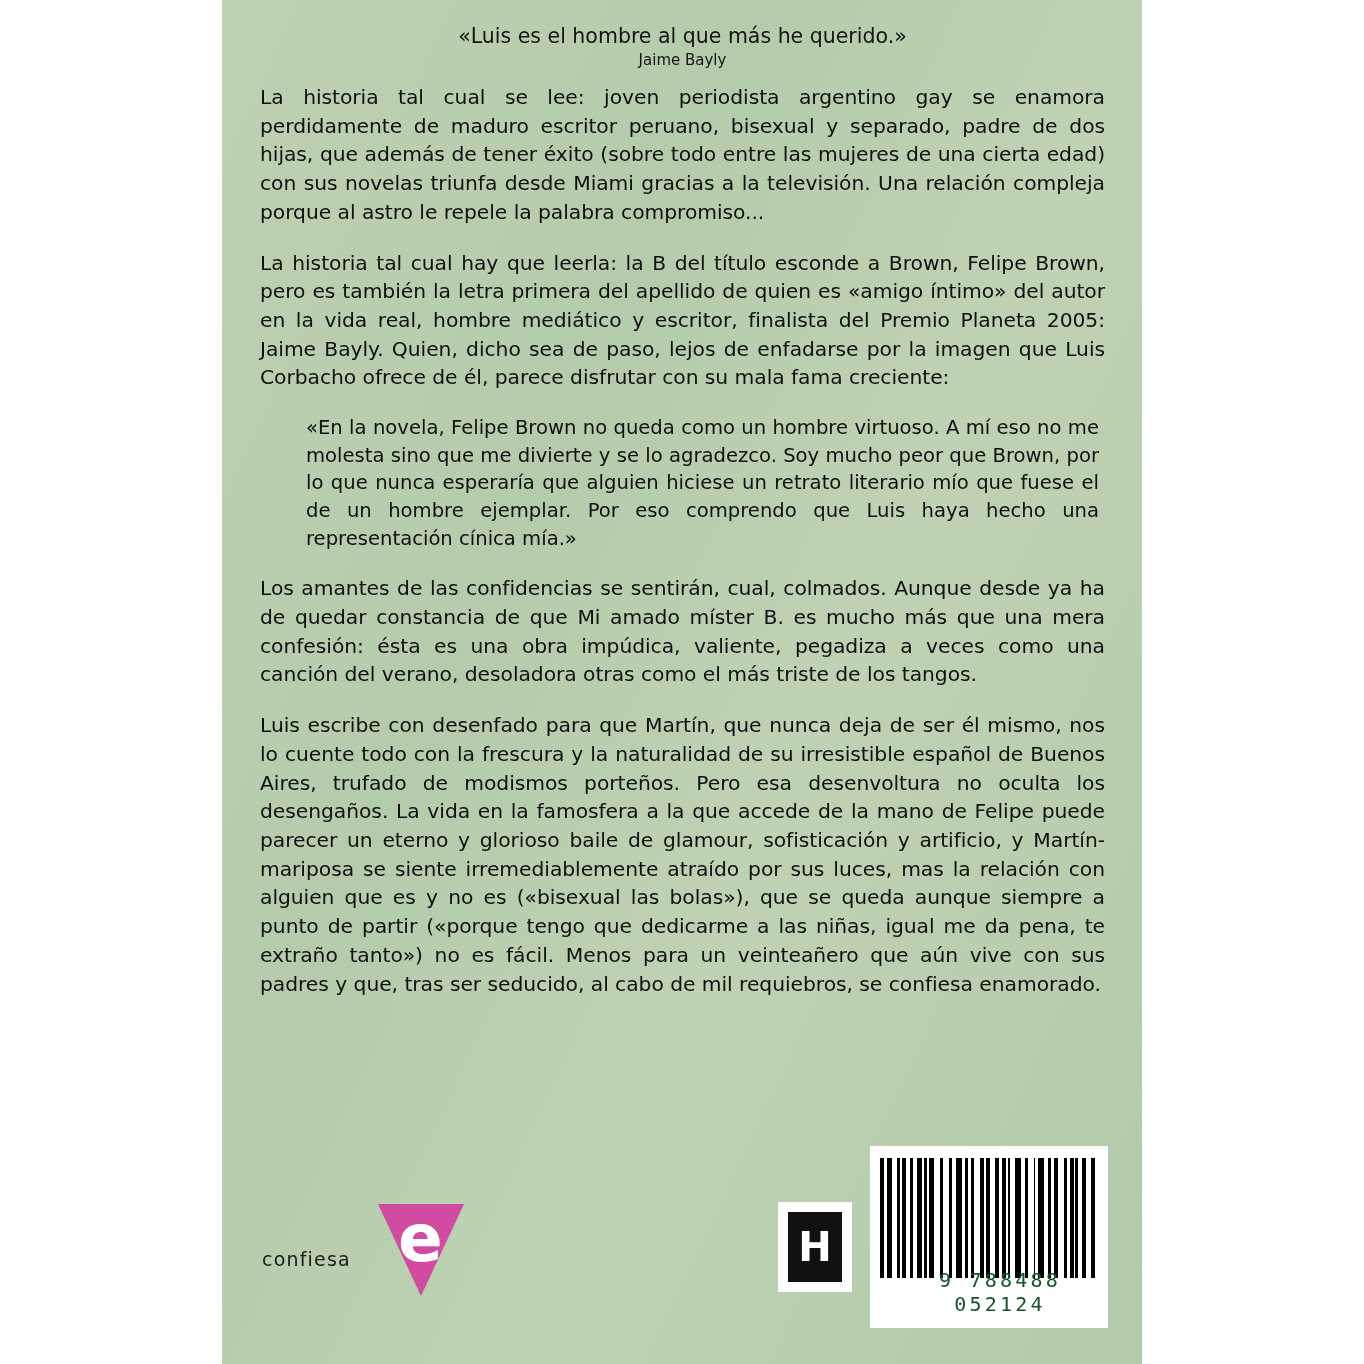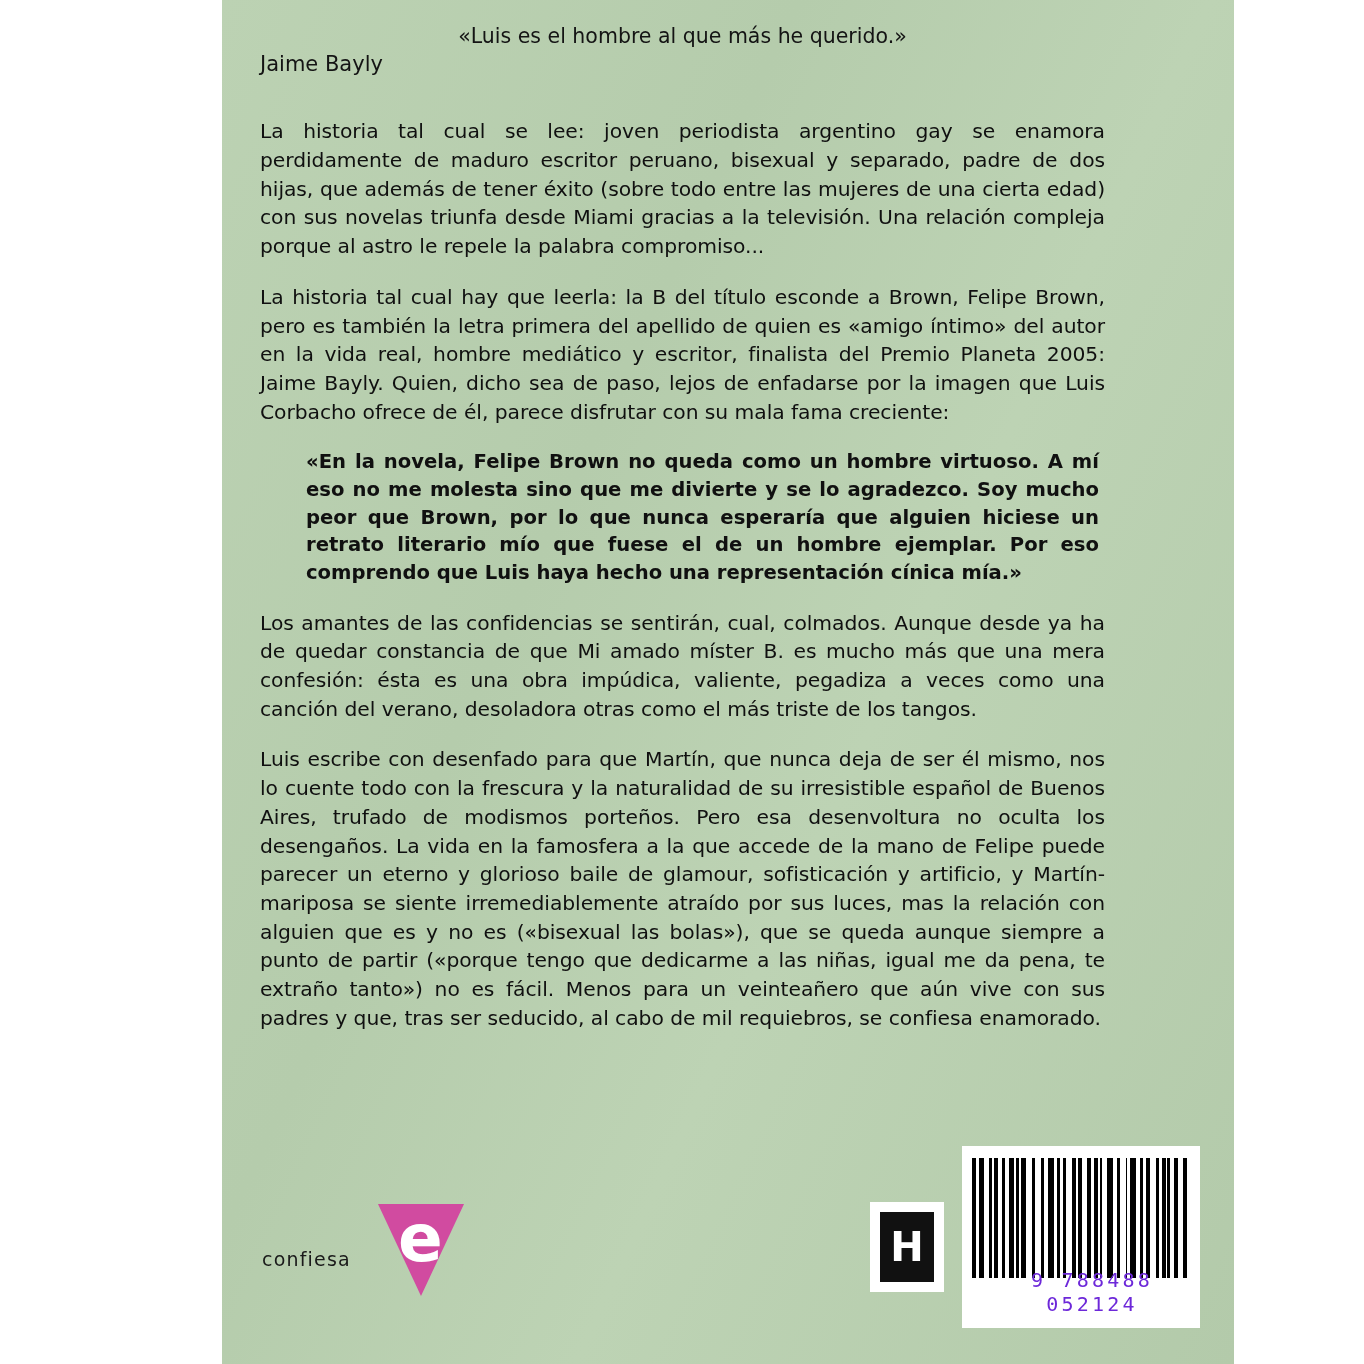--- a/index.html
+++ b/index.html
@@ -16,45 +16,46 @@
   .page {
     position: relative;
     width: 1364px;
     height: 1364px;
     background: #ffffff;
   }
   .cover {
     position: absolute;
     left: 222px;
     top: 0px;
-    width: 1012px;
+    width: 920px;
     height: 1364px;
     background: #b9cfb0;
     background-image: linear-gradient(115deg, #bcd2b3 0%, #b5ccac 35%, #bdd3b4 60%, #b3caaa 100%);
     box-sizing: border-box;
     padding: 0;
   }
   .content {
     position: absolute;
     left: 38px;
     top: 22px;
     width: 845px;
   }
   .blurb-quote {
     text-align: center;
     font-size: 20.5px;
     line-height: 1.38;
     color: #141414;
     margin: 0 0 0 0;
   }
   .blurb-author {
-    font-size: 21px;
+    text-align: center;
+    font-size: 15px;
     line-height: 1.38;
     color: #141414;
-    margin: 0 0 38px 0;
+    margin: 0 0 12px 0;
   }
   p.body-par {
     font-size: 20.3px;
     line-height: 1.415;
     color: #101010;
     text-align: justify;
     margin: 0 0 22px 0;
     letter-spacing: -0.05px;
   }
   p.body-par:last-child {
@@ -64,21 +65,20 @@
     margin: 0 0 22px 0;
     padding-left: 46px;
     padding-right: 6px;
   }
   .pull-quote p {
     font-size: 19.6px;
     line-height: 1.41;
     color: #101010;
     text-align: justify;
     margin: 0;
-    font-weight: bold;
   }
   .ital {
   }
   
   .logo {
     position: absolute;
     left: 38px;
     bottom: 68px;
     width: 230px;
     height: 110px;
@@ -154,21 +154,21 @@
   }
   .barcode-num {
     position: absolute;
     left: 0;
     right: 0;
     bottom: 12px;
     text-align: center;
     font-family: "DejaVu Sans Mono", monospace;
     font-size: 20px;
     letter-spacing: 3.2px;
-    color: #6d28d9;
+    color: #14532d;
     margin-left: 22px;
   }
   .isbn-side {
     position: absolute;
     right: 290px;
     bottom: 72px;
     width: 74px;
     height: 90px;
     background: #ffffff;
     display: flex;

